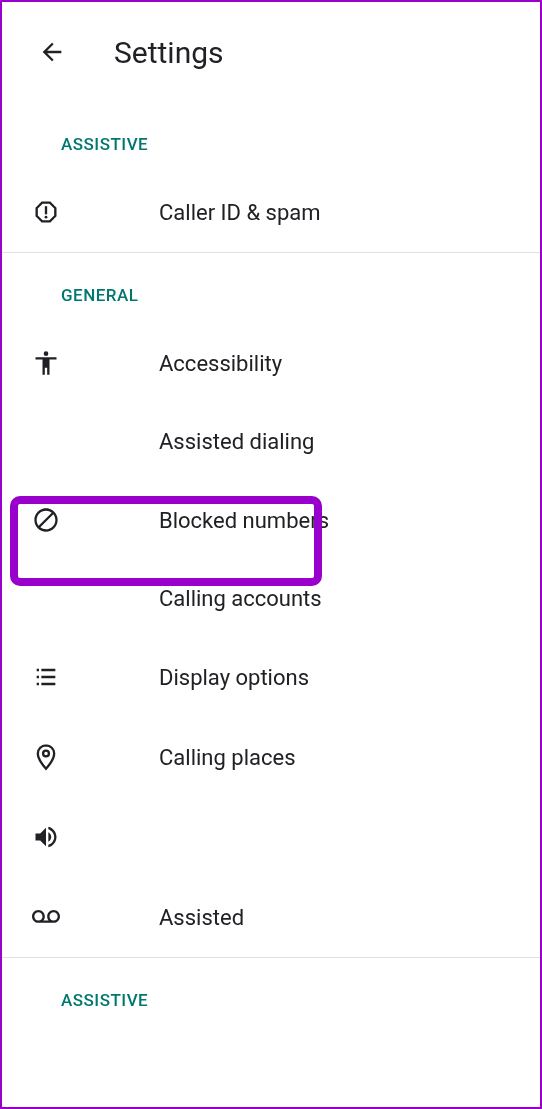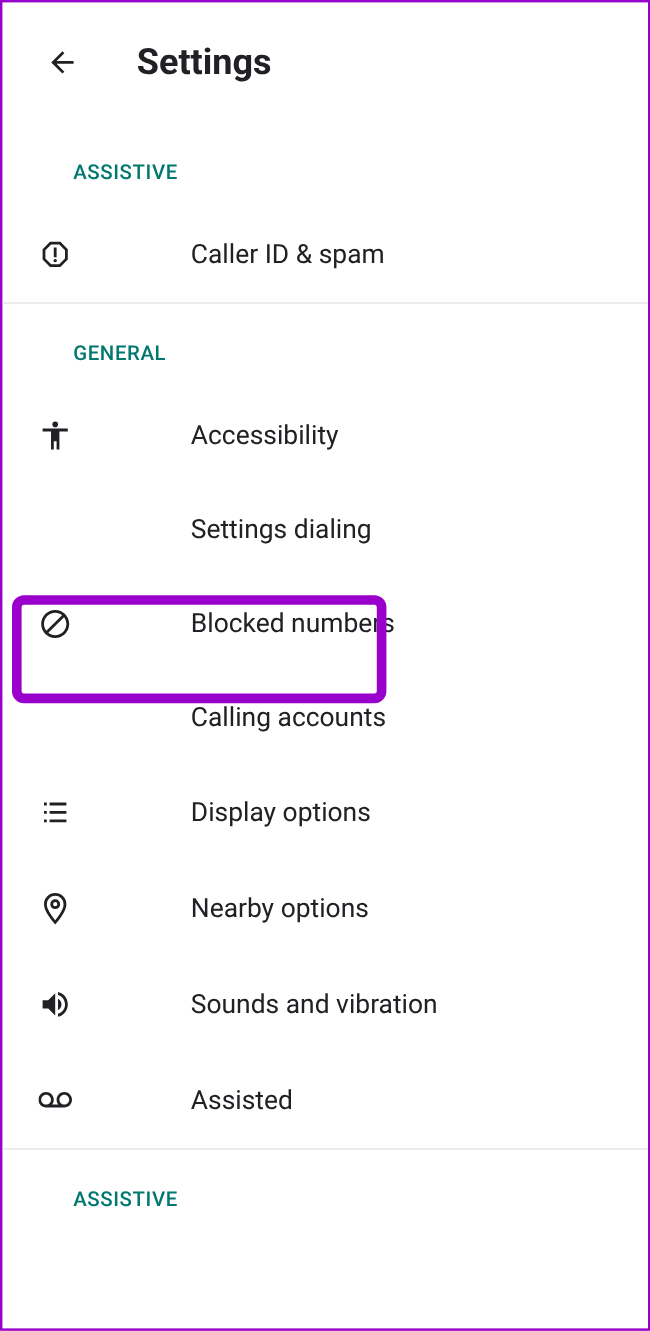--- a/index.html
+++ b/index.html
@@ -31,21 +31,21 @@
     }
     .back-btn svg {
       width: 28px;
       height: 28px;
       fill: #202124;
     }
     .title {
       font-size: 30px;
       color: #202124;
       margin-left: 42px;
-      font-weight: 700;
+      font-weight: 400;
     }
     .section-header {
       color: #01786f;
       font-size: 17px;
       font-weight: 500;
       letter-spacing: 0.5px;
       padding: 32px 0 18px 59px;
     }
     .list-item {
       display: flex;
@@ -116,21 +116,21 @@
     <svg viewBox="0 0 24 24">
         <circle cx="12" cy="4" r="2"></circle>
         <path d="M21 9h-6v13h-2v-6h-2v6H9V9H3V7h18v2z"></path>
       </svg>
   </div>
   <div class="item-label">Accessibility</div>
 </div>
 
 <div class="list-item">
   <div class="icon-slot"></div>
-  <div class="item-label">Settings dialing</div>
+  <div class="item-label">Assisted dialing</div>
 </div>
 
 <div class="list-item" id="blocked-item">
   <div class="icon-slot">
     <svg viewBox="0 0 24 24">
         <path d="M12 2C6.48 2 2 6.48 2 12s4.48 10 10 10 10-4.48 10-10S17.52 2 12 2zM4 12c0-4.42 3.58-8 8-8 1.85 0 3.55.63 4.9 1.69L5.69 16.9C4.63 15.55 4 13.85 4 12zm8 8c-1.85 0-3.55-.63-4.9-1.69L18.31 7.1C19.37 8.45 20 10.15 20 12c0 4.42-3.58 8-8 8z"></path>
       </svg>
   </div>
   <div class="item-label">Blocked numbers</div>
 </div>
@@ -148,30 +148,29 @@
   </div>
   <div class="item-label">Display options</div>
 </div>
 
 <div class="list-item">
   <div class="icon-slot">
     <svg viewBox="0 0 24 24">
         <path d="M12 2C8.13 2 5 5.13 5 9c0 5.25 7 13 7 13s7-7.75 7-13c0-3.87-3.13-7-7-7zm0 9.5c-1.38 0-2.5-1.12-2.5-2.5s1.12-2.5 2.5-2.5 2.5 1.12 2.5 2.5-1.12 2.5-2.5 2.5z" fill="none" stroke="#202124" stroke-width="2"></path>
       </svg>
   </div>
-  <div class="item-label">Nearby options</div>
+  <div class="item-label">Calling places</div>
 </div>
 
 <div class="list-item">
   <div class="icon-slot">
     <svg viewBox="0 0 24 24">
         <path d="M3 9v6h4l5 5V4L7 9H3zm13.5 3c0-1.77-1.02-3.29-2.5-4.03v8.05c1.48-.73 2.5-2.25 2.5-4.02zM14 3.23v2.06c2.89.86 5 3.54 5 6.71s-2.11 5.85-5 6.71v2.06c4.01-.91 7-4.49 7-8.77s-2.99-7.86-7-8.77z"></path>
       </svg>
   </div>
-  <div class="item-label">Sounds and vibration</div>
 </div>
 
 <div class="list-item">
   <div class="icon-slot">
     <svg viewBox="0 0 24 24">
         <path d="M18.5 6C15.46 6 13 8.46 13 11.5c0 1.33.47 2.55 1.26 3.5H9.74c.79-.95 1.26-2.17 1.26-3.5C11 8.46 8.54 6 5.5 6S0 8.46 0 11.5 2.46 17 5.5 17h13c3.04 0 5.5-2.46 5.5-5.5S21.54 6 18.5 6zm-13 9C3.57 15 2 13.43 2 11.5S3.57 8 5.5 8 9 9.57 9 11.5 7.43 15 5.5 15zm13 0c-1.93 0-3.5-1.57-3.5-3.5S16.57 8 18.5 8 22 9.57 22 11.5 20.43 15 18.5 15z"></path>
       </svg>
   </div>
   <div class="item-label">Assisted</div>
 </div>

